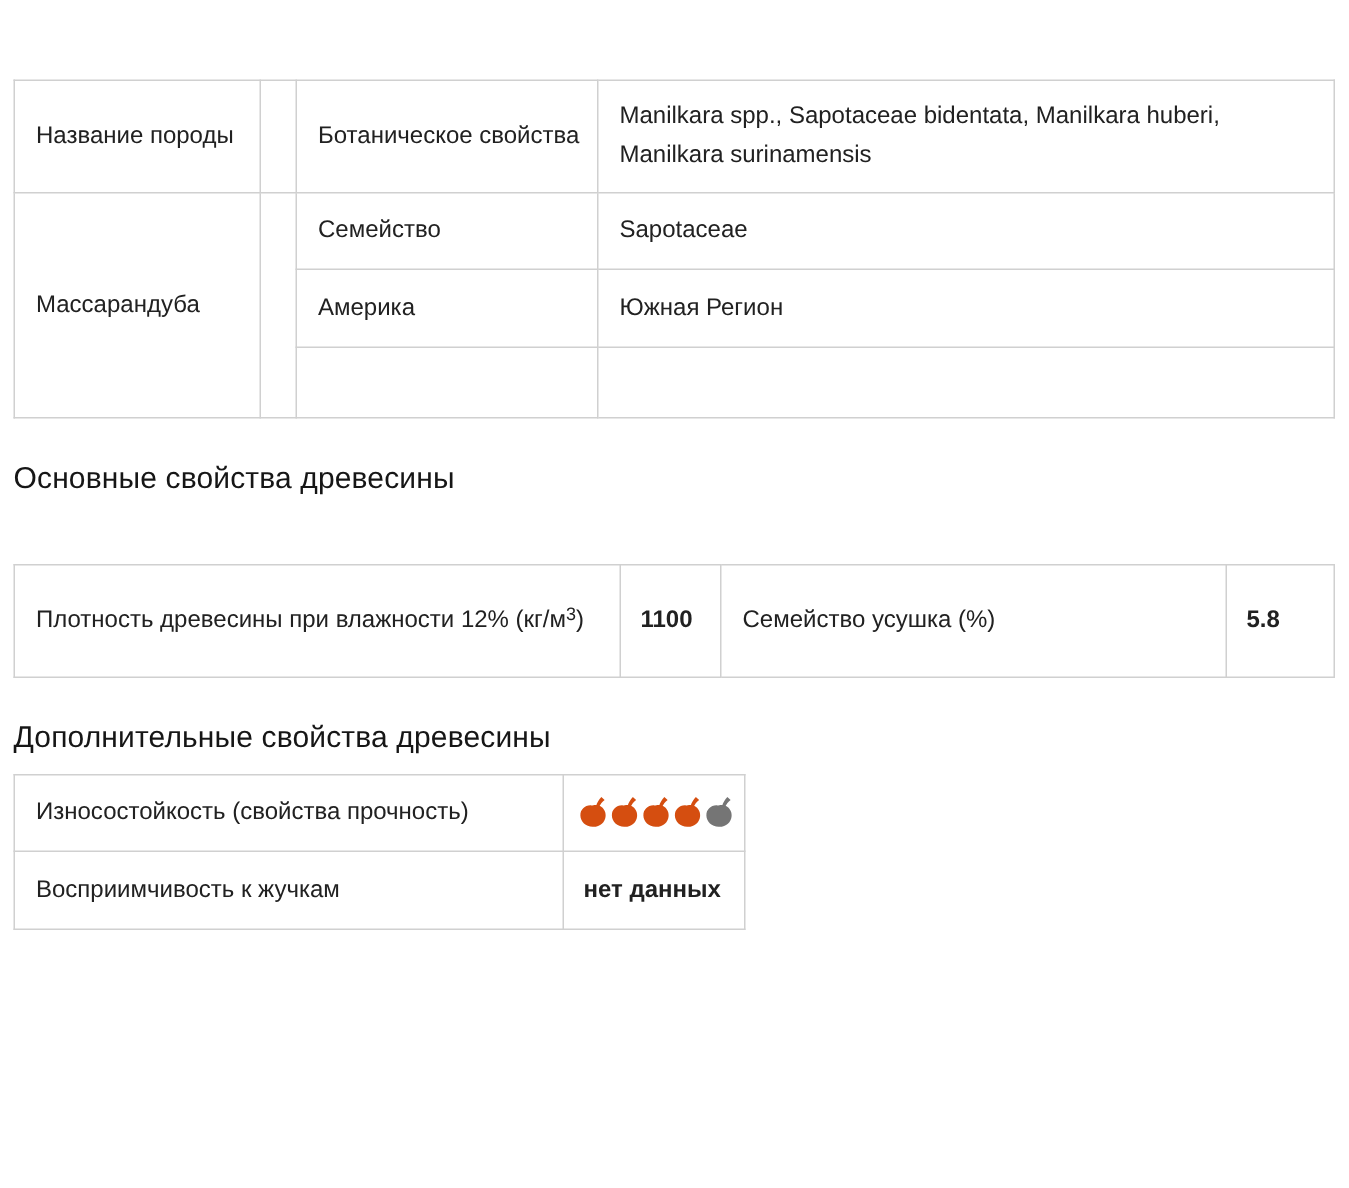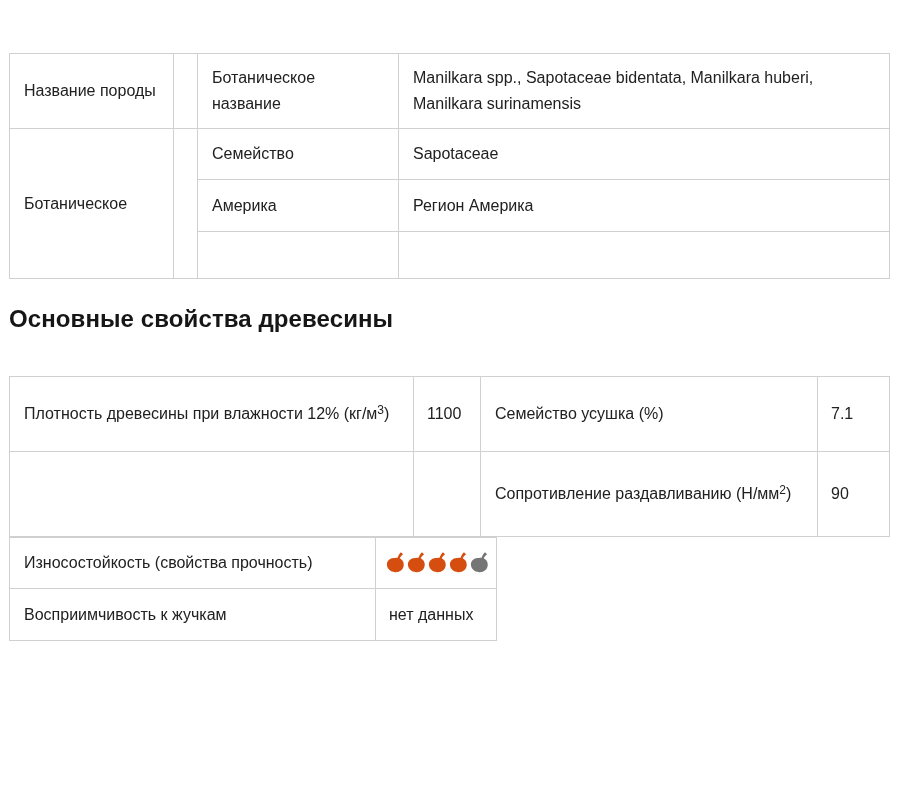--- a/index.html
+++ b/index.html
@@ -19,61 +19,61 @@
   .tbl td{
     border:1px solid var(--border-color);
     vertical-align:middle;
     padding:7px 10px 7px 14px;
     line-height:26px;
     overflow:hidden;
   }
   .info-tbl,.main-tbl{width:881px;margin-top:45px;}
   .add-tbl{width:488px;}
   h2.section-heading{
-    font-size:24px;line-height:24px;font-weight:bold;
+    font-size:20px;line-height:24px;font-weight:normal;
     color:var(--heading-color);
     margin:28px 0 12px 0;letter-spacing:.1px;
   }
   sup{
     font-size:12px;line-height:0;vertical-align:baseline;
     position:relative;top:-0.42em;
   }
-  td.value-cell{padding-left:13px;}
+  td.value-cell{padding-left:13px;font-weight:bold;}
   td.rating-cell{padding:4px 6px 4px 9px;}
   .leaves{display:flex;align-items:center;gap:1px;height:100%;}
   .leaves svg{display:block;}
 </style>
 </head>
 <body>
 
 <div class="wrap">
 
   <table class="tbl info-tbl">
     <colgroup>
       <col style="width:164px">
         <col style="width:24px">
         <col style="width:201px">
         <col>
     </colgroup>
     <tbody>
       <tr style="height:75px">
         <td>Название породы</td>
         <td></td>
-        <td>Ботаническое название</td>
+        <td>Ботаническое свойства</td>
         <td>Manilkara spp., Sapotaceae bidentata, Manilkara huberi, Manilkara surinamensis</td>
       </tr>
       <tr style="height:51px">
-        <td rowspan="3">Ботаническое</td>
+        <td rowspan="3">Массарандуба</td>
         <td rowspan="3"></td>
         <td>Семейство</td>
         <td>Sapotaceae</td>
       </tr>
       <tr style="height:52px">
         <td>Америка</td>
-        <td>Регион Америка</td>
+        <td>Южная Регион</td>
       </tr>
       <tr style="height:47px">
         <td></td>
         <td></td>
       </tr>
     </tbody>
   </table>
 
   <h2 class="section-heading">Основные свойства древесины</h2>
 
@@ -82,31 +82,26 @@
       <col style="width:404px">
         <col style="width:67px">
         <col style="width:337px">
         <col>
     </colgroup>
     <tbody>
       <tr style="height:75px">
         <td>Плотность древесины при влажности 12% (кг/м<sup>3</sup>)</td>
         <td class="value-cell">1100</td>
         <td>Семейство усушка (%)</td>
-        <td class="value-cell">7.1</td>
-      </tr>
-      <tr style="height:85px">
-        <td></td>
-        <td class="value-cell"></td>
-        <td>Сопротивление раздавливанию (Н/мм<sup>2</sup>)</td>
-        <td class="value-cell">90</td>
+        <td class="value-cell">5.8</td>
       </tr>
     </tbody>
   </table>
 
+  <h2 class="section-heading">Дополнительные свойства древесины</h2>
 
   <table class="tbl add-tbl">
     <colgroup>
       <col style="width:366px">
         <col>
     </colgroup>
     <tbody>
       <tr style="height:51px">
         <td>Износостойкость (свойства прочность)</td>
         <td class="rating-cell">

